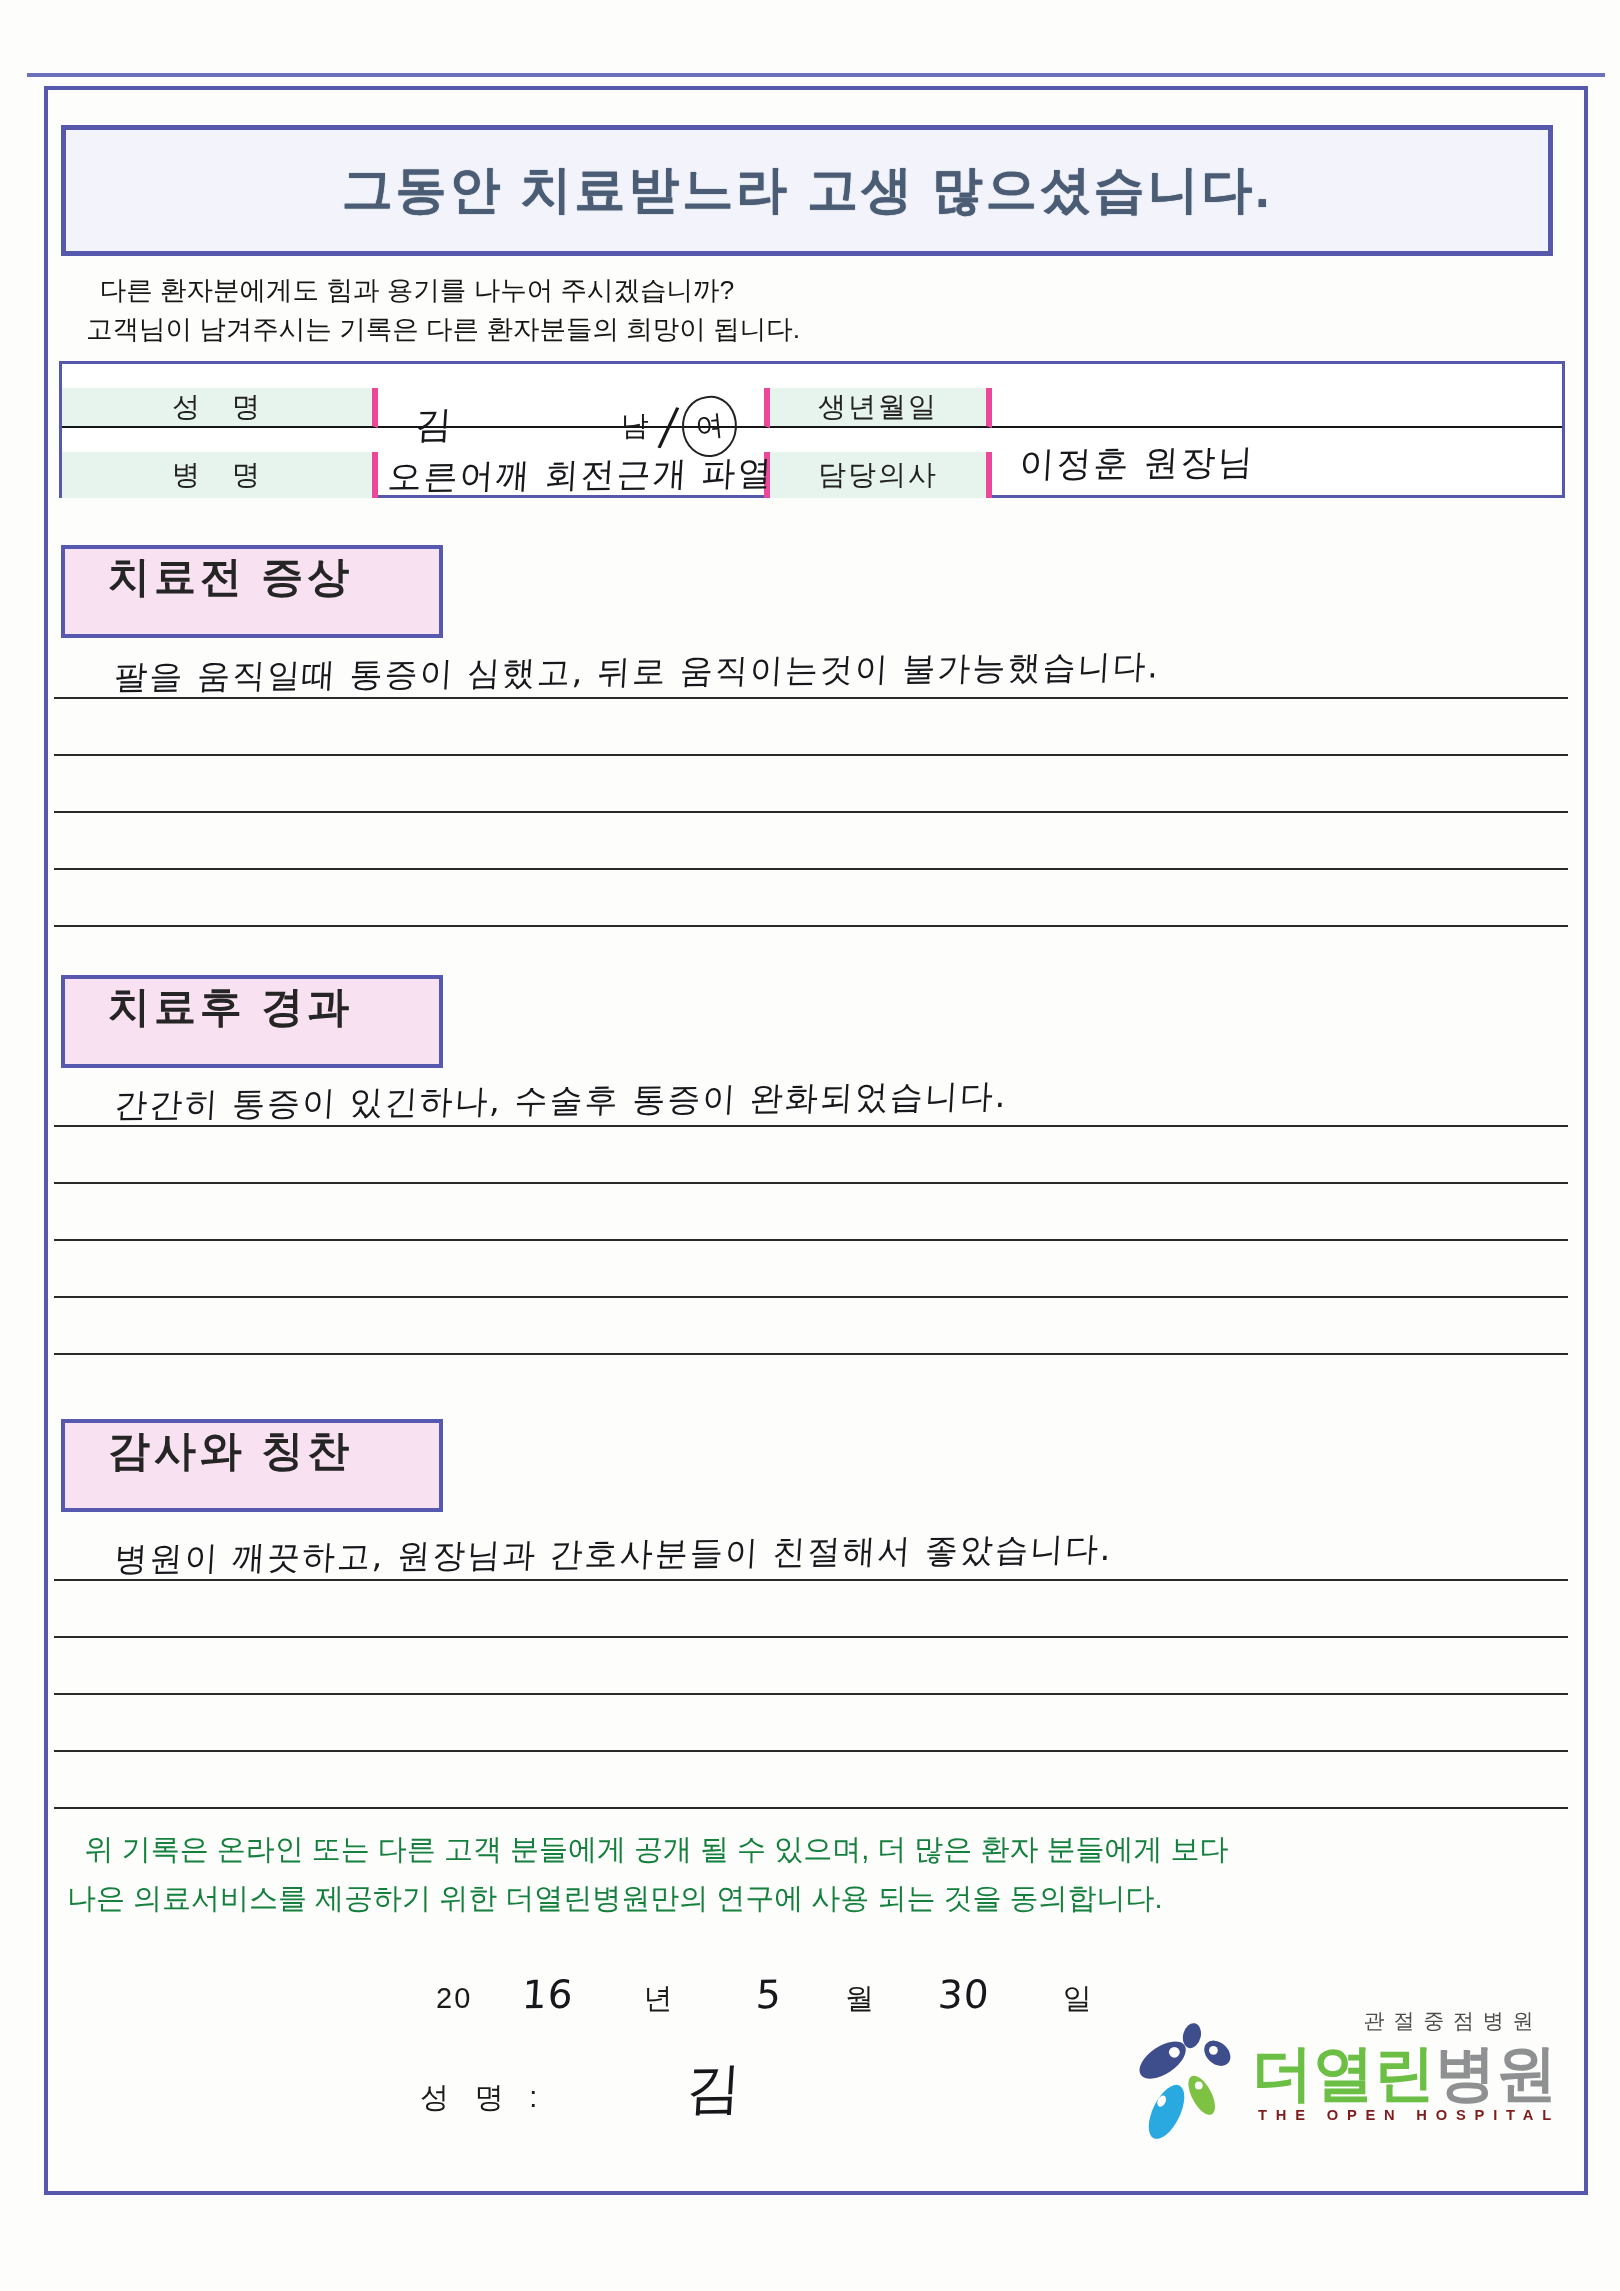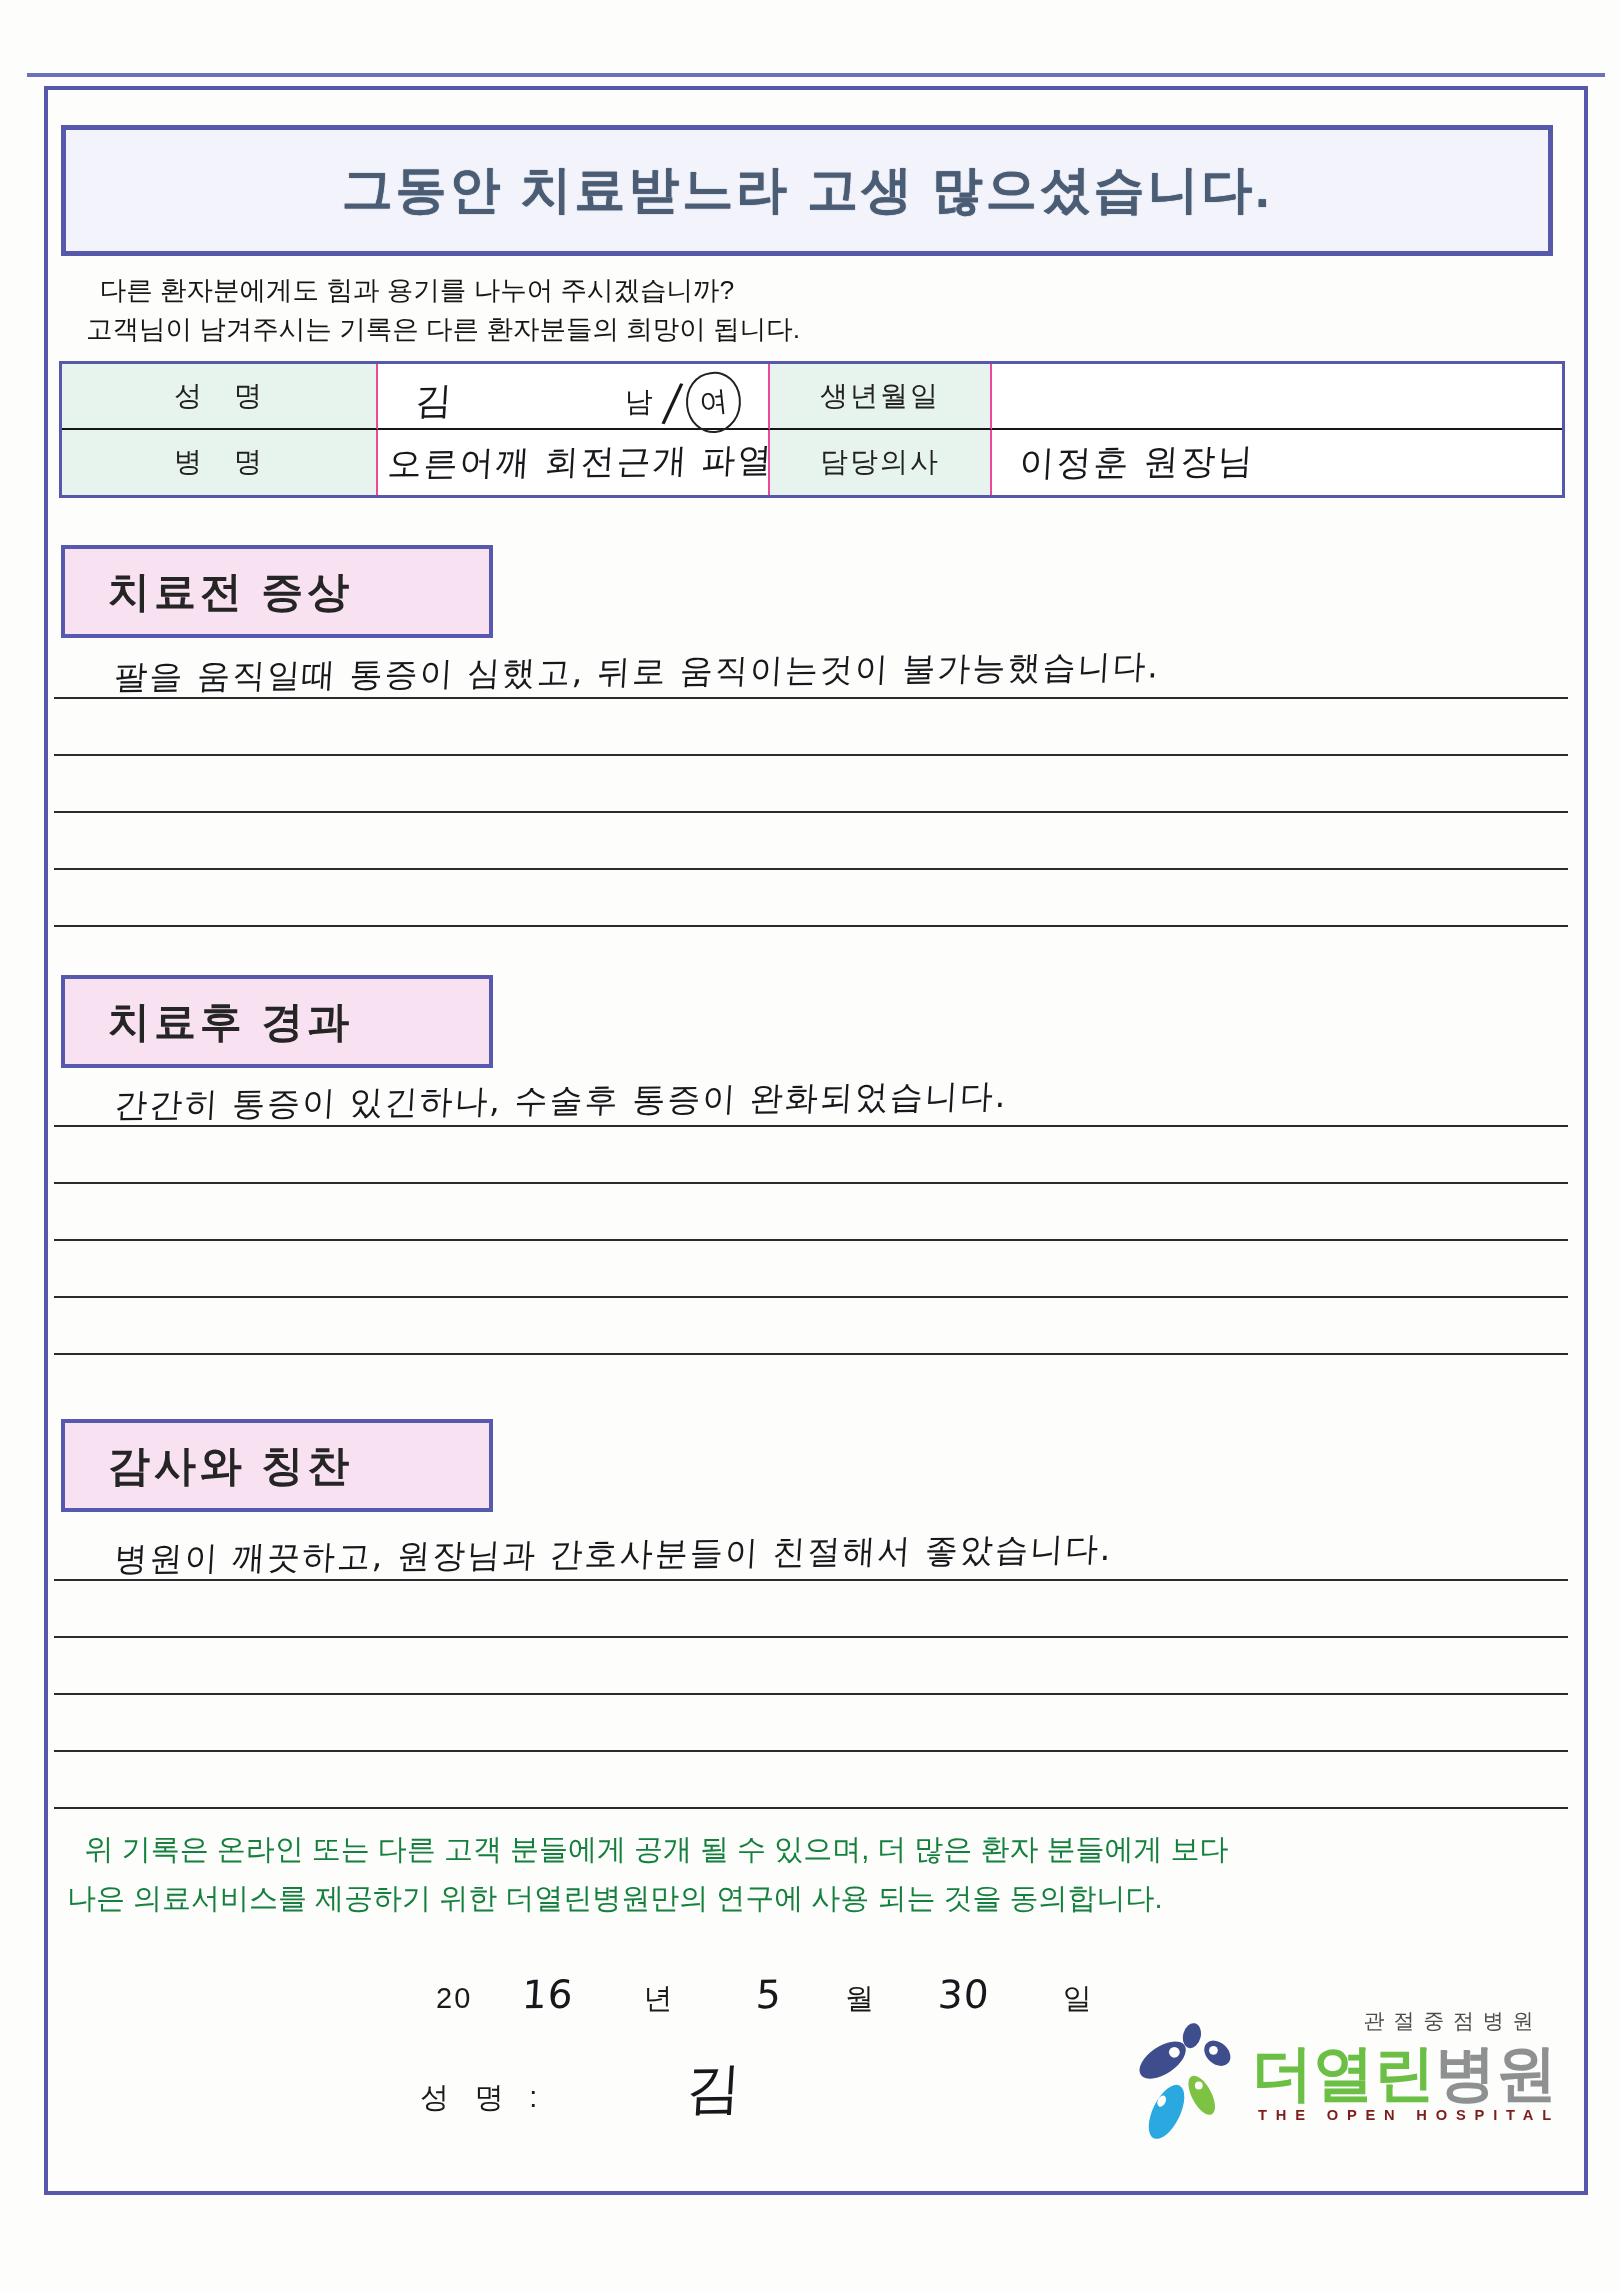--- a/index.html
+++ b/index.html
@@ -34,21 +34,21 @@
   
   .info-table {
     position:absolute; left:59px; top:361px; width:1506px; height:137px;
     border:3.9px solid #5558ab; background:#fff;
     display:grid;
     grid-template-columns:316px 392px 222px 1fr;
     grid-template-rows:1fr 1fr;
   }
   .cell { display:flex; align-items:center; font-size:28px; position:relative; }
   .cell.lab { background:#e7f3ed; justify-content:center; color:#222; letter-spacing:2px; }
-  .cell.bR { border-right:2px solid #ec4899; }
+  .cell.bR { border-right:6px solid #ec4899;margin-top:24px; }
   .cell.bB { border-bottom:2px solid #161616; }
 
   
   .pen {
     font-family:"DejaVu Sans","Liberation Sans",sans-serif;
     color:#17181c; font-weight:500;
     transform:skewX(-4deg) rotate(-0.6deg);
     letter-spacing:2px;
   }
 
@@ -59,23 +59,23 @@
   .gender-f-circle {
     display:inline-block; width:55px; height:61px; border:2.9px solid #222;
     border-radius:50% 46% 52% 48%; text-align:center; line-height:55px;
     font-size:28px; transform:rotate(-6deg); margin-left:2px;
   }
   .disease-pen { font-size:34px; padding-left:9.8px; white-space:nowrap; }
   .doctor-pen  { font-size:35px; padding-left:27.4px; white-space:nowrap; }
 
   
   .sec-box {
-    position:absolute; left:61px; width:432px; height:93px;
+    position:absolute; left:61px; width:382px; height:93px;
     border:4.9px solid #5659ad; background:#f8e1f0;
-    display:flex; align-items:center; padding-left:43px;
+    display:flex; align-items:flex-start; padding-left:43px;
   }
   .sec-box .sec-title { font-size:42px; font-weight:bold; color:#252525; letter-spacing:3.9px; }
   .sec-box.s1 { top:545px; } .sec-box.s2 { top:975px; } .sec-box.s3 { top:1419px; }
 
   .rules { position:absolute; left:54px; width:1514px; }
   .rules.r1 { top:642px; } .rules.r2 { top:1070px; } .rules.r3 { top:1524px; }
   .rule { height:57px; border-bottom:2px solid #2b2b2b; }
   .rule .entry {
     display:block; padding-left:61px; font-size:33px; line-height:55px; white-space:nowrap;
   }

